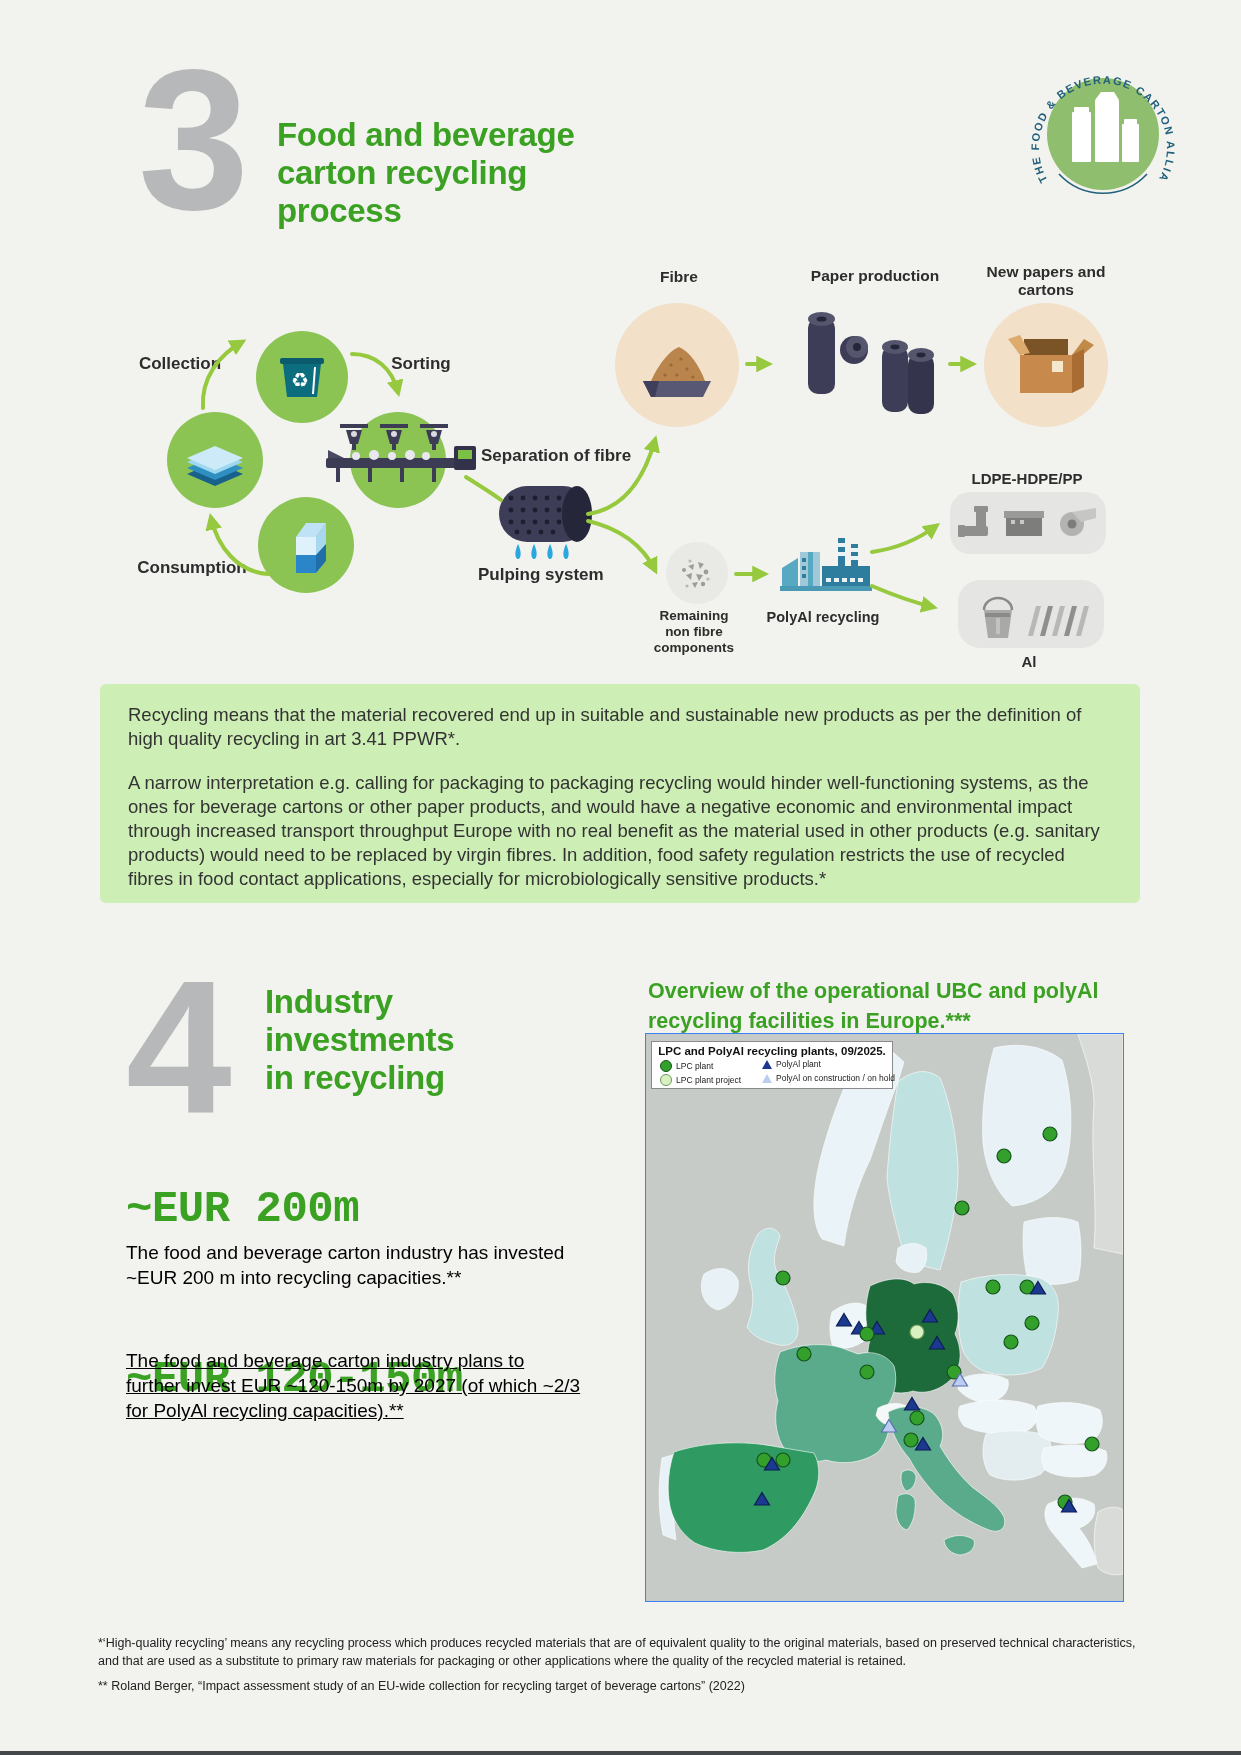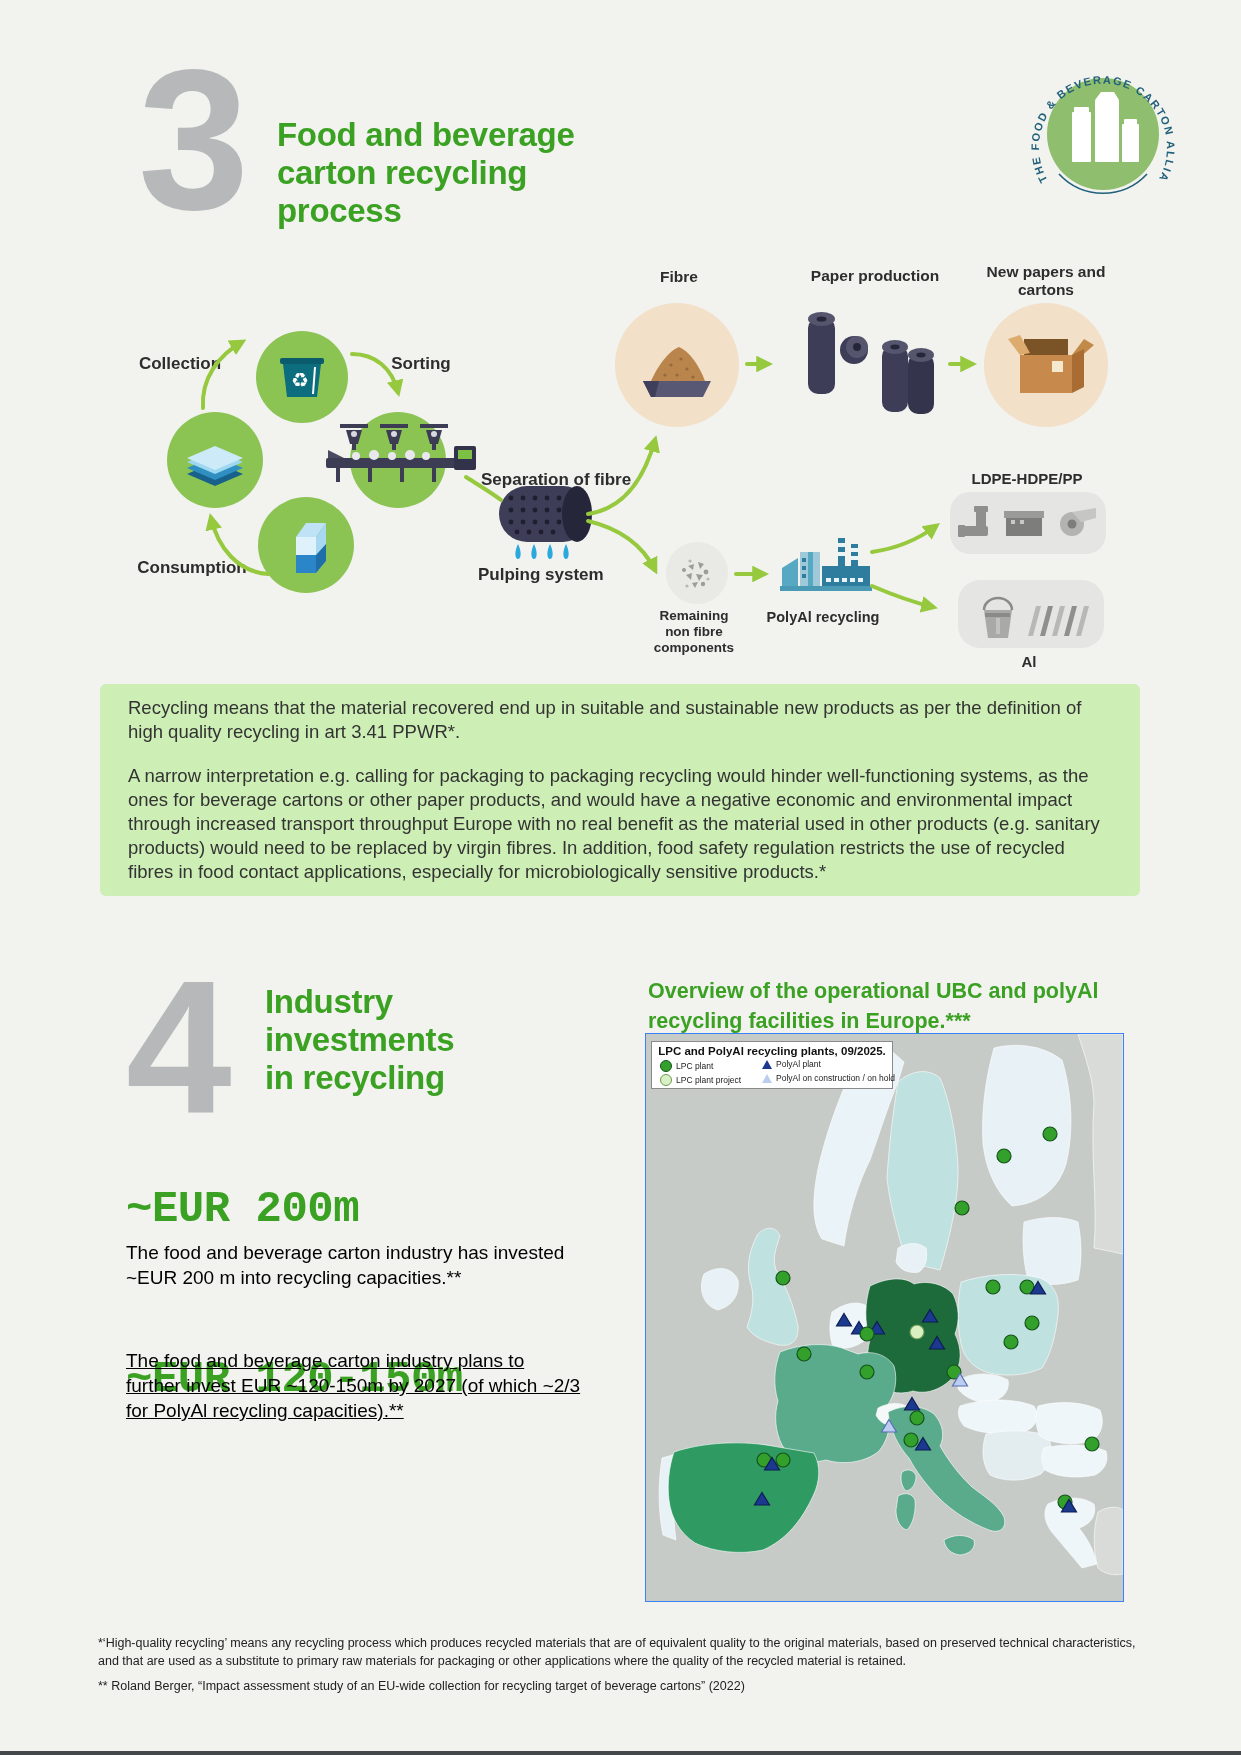--- a/index.html
+++ b/index.html
@@ -10,21 +10,21 @@
   .sec-title{color:#3aa122;font-weight:bold;font-size:33px;line-height:38px;letter-spacing:-0.3px;}
   .dlabel{font-weight:bold;color:#2d2d2d;font-size:17px;white-space:pre-line;text-align:center;line-height:1.2;}
   .dlabel.small{font-size:13.5px;line-height:16px;}
   .dlabel.mid{font-size:15.5px;line-height:18px;}
   .gcircle{position:absolute;border-radius:50%;background:#8cc454;}
   .beige{background:#f2e0c8;}
   .greyc{background:#e9e9e6;}
   .greybox{position:absolute;background:#e5e5e3;border-radius:20px;}
   .green-box{position:absolute;background:#cdeeb5;border-radius:6px;color:#333;
              font-size:18.5px;line-height:24px;padding:12px 28px;}
-  .green-box p{margin:0 0 20px 0;}
+  .green-box p{margin:7px 0 20px 0;}
   .green-box p:last-child{margin:0;}
   .stat-head{color:#3aa122;font-weight:bold;font-size:44px;letter-spacing:-0.5px;font-family:Liberation Mono, monospace;}
   .stat-body{color:#000000;font-size:19px;line-height:25px;}
   .map-title{color:#3aa122;font-weight:bold;font-size:21.5px;line-height:30px;white-space:nowrap;}
   .map-frame{position:absolute;left:645px;top:1033px;width:477px;height:567px;background:#c7cbc8;
              border:1px solid #3b82f6;box-sizing:content-box;}
   .legend{position:absolute;left:5px;top:7px;width:240px;height:46px;background:#fff;border:1px solid #8a8a8a;z-index:5;}
   .legend-title{position:absolute;left:0;top:3px;width:100%;text-align:center;font-weight:bold;font-size:11.5px;color:#111;}
   .legend-item{position:absolute;display:flex;align-items:center;font-size:8.5px;color:#222;white-space:nowrap;text-align:right;}
   .lg-circle{width:10px;height:10px;border-radius:50%;background:#33a02c;border:1px solid #14541b;margin-right:4px;flex:0 0 auto;}
@@ -283,21 +283,21 @@
         <polygon points="94,56 102,26 107,26 99,56" fill="#b8b8b6"></polygon>
         <polygon points="106,56 114,26 119,26 111,56" fill="#8f8f8d"></polygon>
         <polygon points="118,56 126,26 131,26 123,56" fill="#b8b8b6"></polygon>
       </g>
     </svg>
   </div>
 
   <div class="abs dlabel" style="left:110px;top:354px;width:140px;">Collection</div>
   <div class="abs dlabel" style="left:351px;top:354px;width:140px;">Sorting</div>
   <div class="abs dlabel" style="left:112px;top:558px;width:160px;">Consumption</div>
-  <div class="abs dlabel" style="left:481px;top:446px;width:200px;text-align:left;margin-top:24px;">Separation of fibre</div>
+  <div class="abs dlabel" style="left:481px;top:446px;width:200px;text-align:left;">Separation of fibre</div>
   <div class="abs dlabel" style="left:478px;top:565px;width:180px;text-align:left;">Pulping system</div>
   <div class="abs dlabel mid" style="left:619px;top:268px;width:120px;">Fibre</div>
   <div class="abs dlabel mid" style="left:795px;top:267px;width:160px;">Paper production</div>
   <div class="abs dlabel mid" style="left:966px;top:263px;width:160px;">New papers and
 cartons</div>
   <div class="abs dlabel small" style="left:624px;top:608px;width:140px;">Remaining
 non fibre
 components</div>
   <div class="abs dlabel small" style="left:743px;top:609px;width:160px;font-size:14.5px;">PolyAl recycling</div>
   <div class="abs dlabel" style="left:947px;top:470px;width:160px;font-size:15px;">LDPE-HDPE/PP</div>

